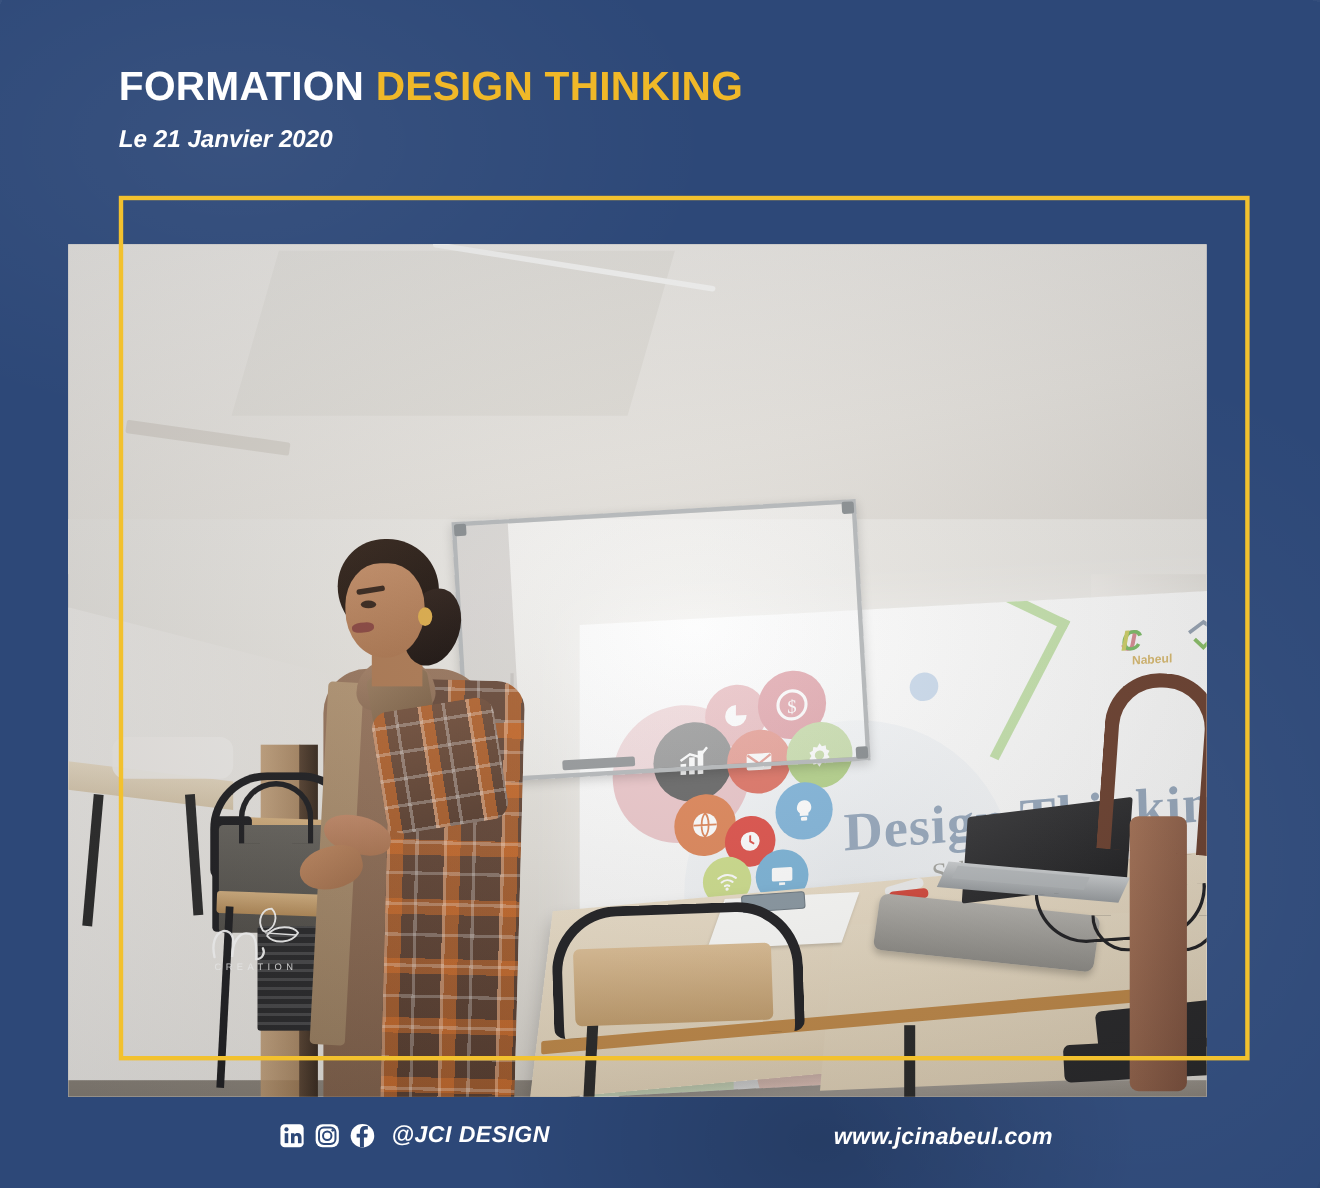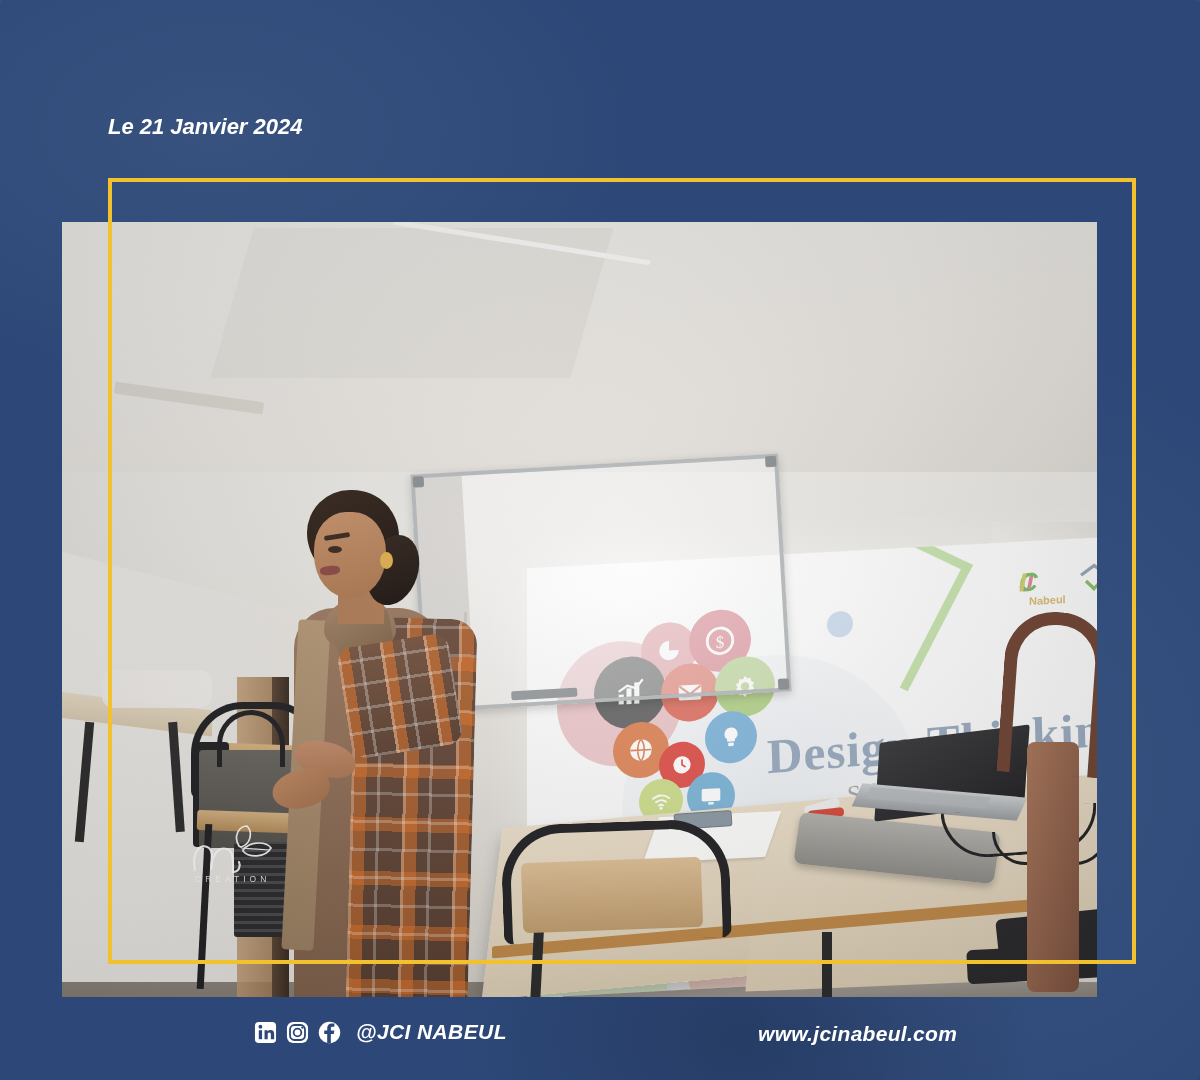--- a/index.html
+++ b/index.html
@@ -263,21 +263,25 @@
     letter-spacing:.4px;}
   .site{position:absolute;left:758px;top:10px;font-size:21px;font-weight:bold;
     font-style:italic;color:#fff;letter-spacing:.3px;}
 </style>
 </head>
 <body>
 
 <div id="poster">
   <div class="tex"></div>
 
-  <div class="subtitle">Le 21 Janvier 2024</div>
+  <div class="title">
+    <span>FORMATION</span>
+    <span class="accent">DESIGN THINKING</span>
+  </div>
+  <div class="subtitle">Le 21 Janvier 2020</div>
 
 
   <div class="photo">
     <div class="ceiling"></div>
     <div class="ceil-recess"></div>
     <div class="ceil-strip"></div>
     <div class="ceil-vent"></div>
     <div class="ceil-vent2"></div>
 
     <div class="wall-back"></div>
@@ -495,17 +499,17 @@
       <svg class="soc" viewBox="0 0 24 24">
         <rect x="1" y="1" width="22" height="22" rx="6.5" fill="#ffffff"></rect>
         <rect x="4.2" y="4.2" width="15.6" height="15.6" rx="4.6" fill="none" stroke="#2d4878" stroke-width="1.9"></rect>
         <circle cx="12" cy="12" r="4" fill="none" stroke="#2d4878" stroke-width="1.9"></circle>
         <circle cx="17.2" cy="6.9" r="1.25" fill="#2d4878"></circle>
       </svg>
       <svg class="soc" viewBox="0 0 24 24">
         <circle cx="12" cy="12" r="11.2" fill="#ffffff"></circle>
         <path d="M13.4 23 V13.6h3.1l.5-3.6h-3.6V7.7c0-1 .3-1.7 1.8-1.7h1.9V2.8c-.3 0-1.5-.15-2.8-.15-2.8 0-4.7 1.7-4.7 4.8V10H6.5v3.6h3.1V23z" fill="#2d4878"></path>
       </svg>
-      <span class="handle">@JCI NABEUL</span>
+      <span class="handle">@JCI DESIGN</span>
     </div>
     <div class="site">www.jcinabeul.com</div>
   </div>
 </div>
 
 </body></html>

